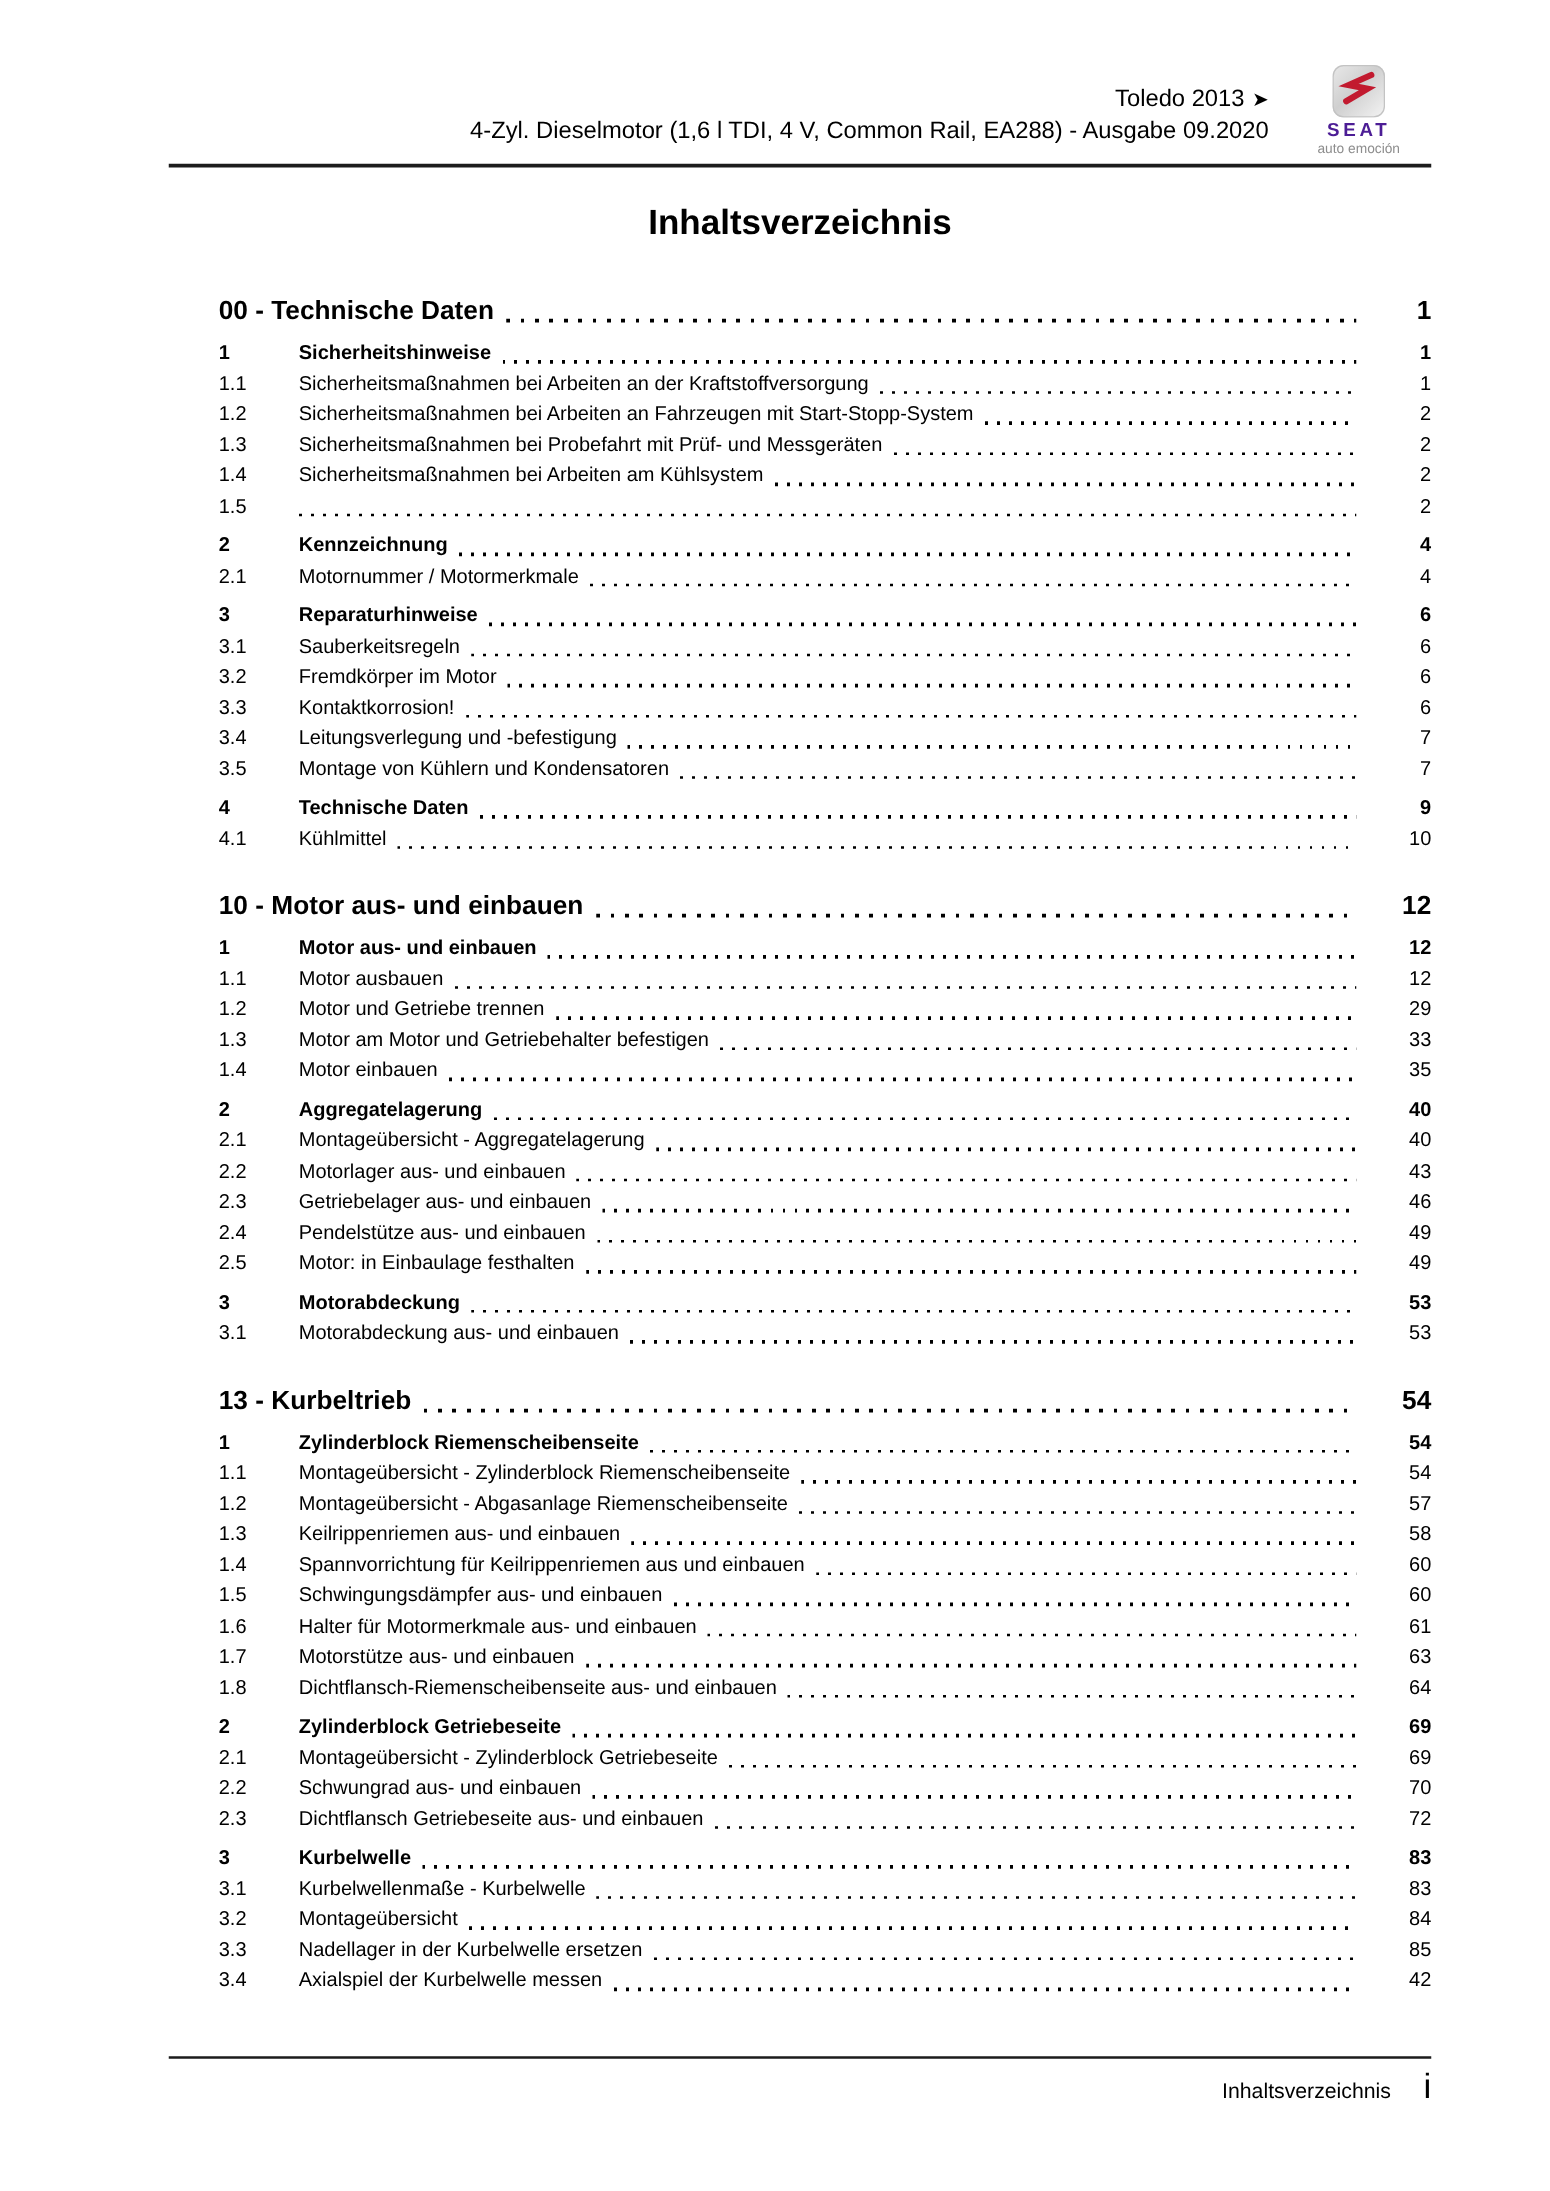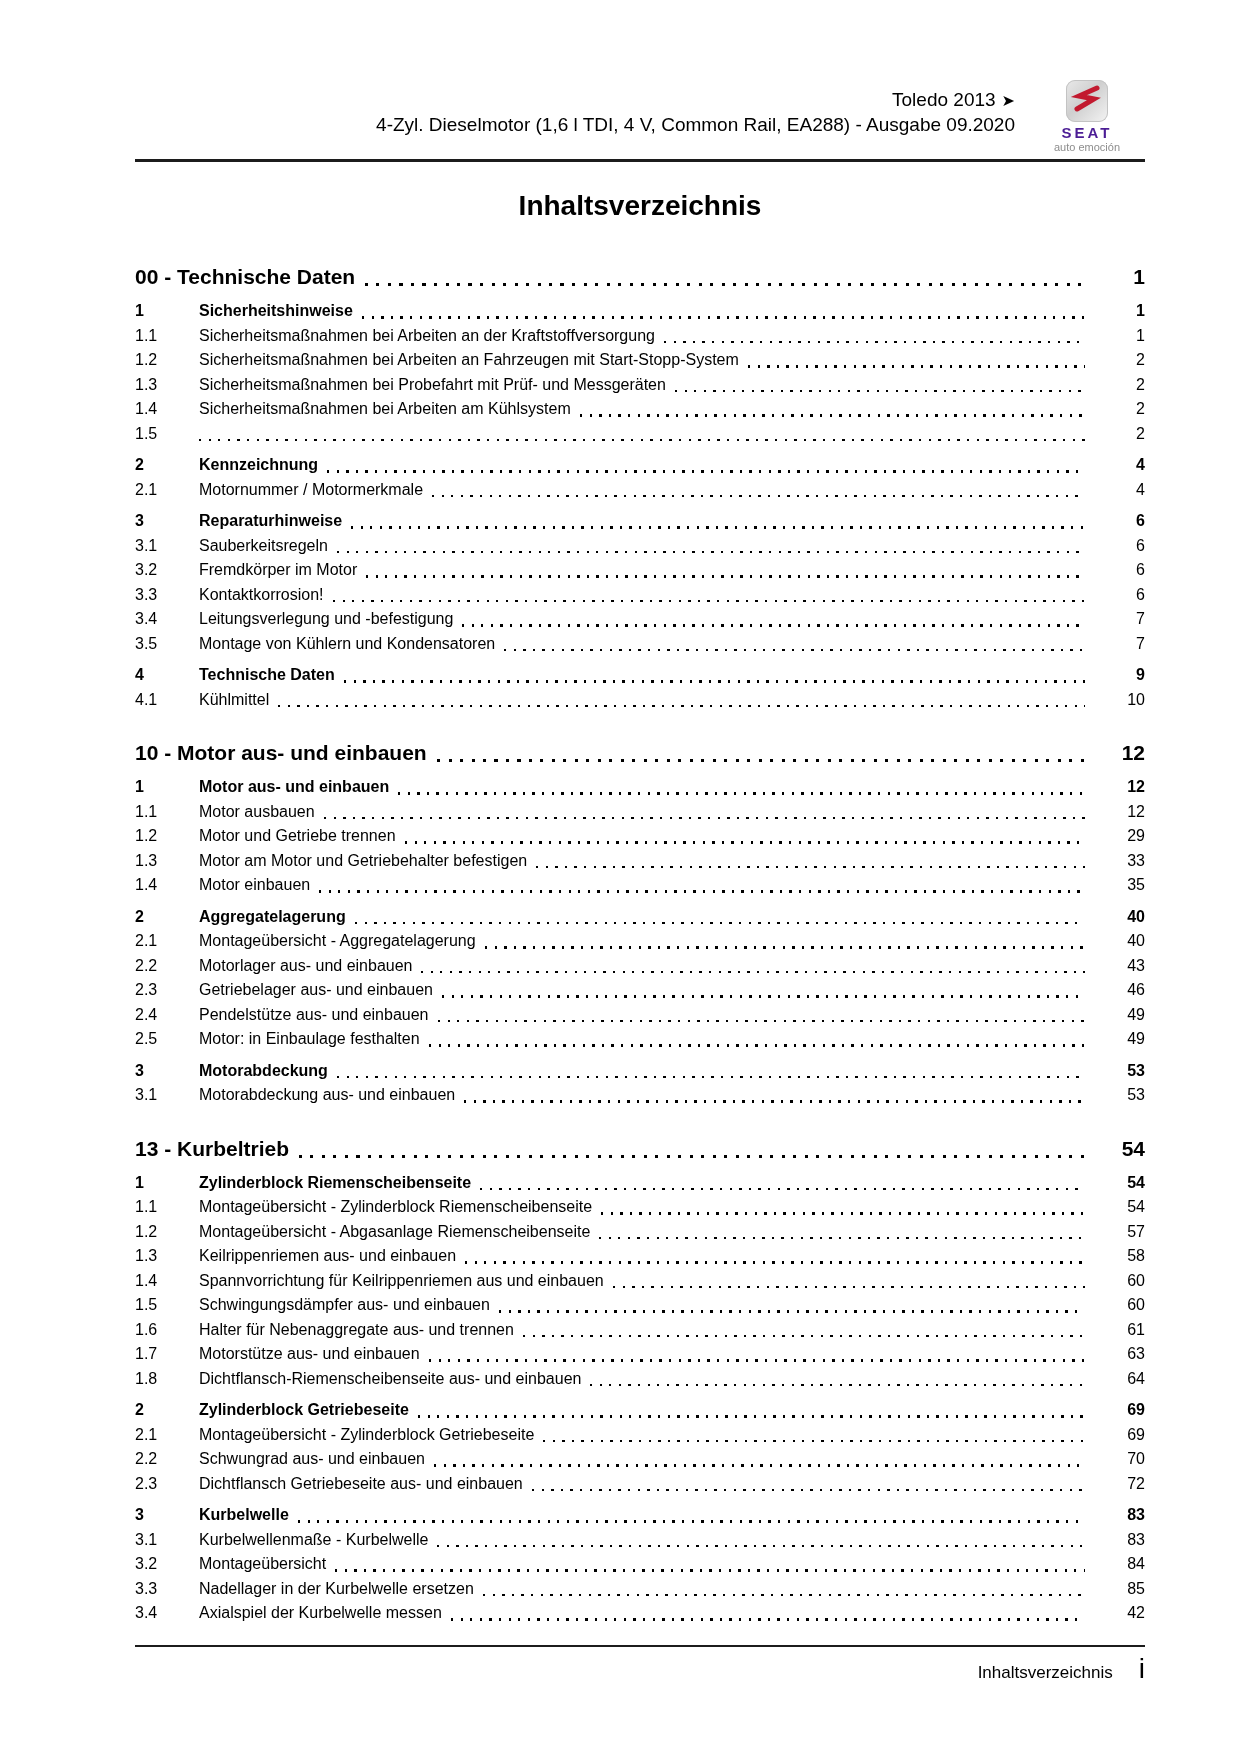--- a/index.html
+++ b/index.html
@@ -7,39 +7,39 @@
     width:1240px; height:1753px;
     background:#ffffff;
     font-family:"Liberation Sans", sans-serif;
     color:#000;
     position:relative;
     overflow:hidden;
   }
   .content { position:absolute; left:135px; right:95px; top:0; }
 
   
-  .header { display:flex; justify-content:flex-end; align-items:flex-start; padding-top:80px; }
+  .header { display:flex; justify-content:flex-end; align-items:center; padding-top:52px; }
   .header-text { text-align:right; font-size:19px; line-height:24px; padding-top:8px; }
   .header-arrow { display:inline-block; margin-left:6px; font-size:16px; }
   .logo { width:116px; margin-left:14px; display:flex; flex-direction:column; align-items:center; }
   .logo-mark {
     width:42px; height:42px; border-radius:9px;
     background:linear-gradient(135deg,#e9e9e9 0%,#cfcfcf 45%,#f4f4f4 100%);
     box-shadow: inset 0 0 0 1px #c3c3c3;
     display:flex; align-items:center; justify-content:center;
   }
   .logo-brand { color:#4c1d95; font-weight:bold; font-size:15px; letter-spacing:3px; margin-top:2px; }
   .logo-tagline { color:#8d8d8d; font-size:11px; margin-top:0px; }
   .header-rule { border:none; border-top:3px solid #1c1c1c; margin:6px 0 0 0; }
 
   
   .page-title { text-align:center; font-size:28px; font-weight:bold; margin-top:28px; }
 
   
-  .toc { margin-top:40px; }
+  .toc { margin-top:40px;margin-left:40px; }
   .row { display:flex; align-items:baseline; font-size:16px; line-height:24.5px; }
   .row .num { flex:none; width:64px; }
   .row .title { flex:none; padding-right:9px; white-space:nowrap; }
   .row .leader {
     flex:1; min-width:24px; align-self:flex-end;
     height:2.3px; margin:0 0 5px 0;
     background-image:repeating-linear-gradient(90deg,#000 0 2.3px,transparent 2.3px 9.6px);
   }
   .row .page { flex:none; min-width:48px; text-align:right; padding-left:12px; }
   .row.bold { font-weight:bold; margin-top:7px; }
@@ -309,21 +309,21 @@
           <span class="page">60</span>
         </div>
         <div class="row">
           <span class="num">1.5</span>
           <span class="title">Schwingungsdämpfer aus- und einbauen</span>
           <span class="leader"></span>
           <span class="page">60</span>
         </div>
         <div class="row">
           <span class="num">1.6</span>
-          <span class="title">Halter für Nebenaggregate aus- und trennen</span>
+          <span class="title">Halter für Motormerkmale aus- und einbauen</span>
           <span class="leader"></span>
           <span class="page">61</span>
         </div>
         <div class="row">
           <span class="num">1.7</span>
           <span class="title">Motorstütze aus- und einbauen</span>
           <span class="leader"></span>
           <span class="page">63</span>
         </div>
         <div class="row">

